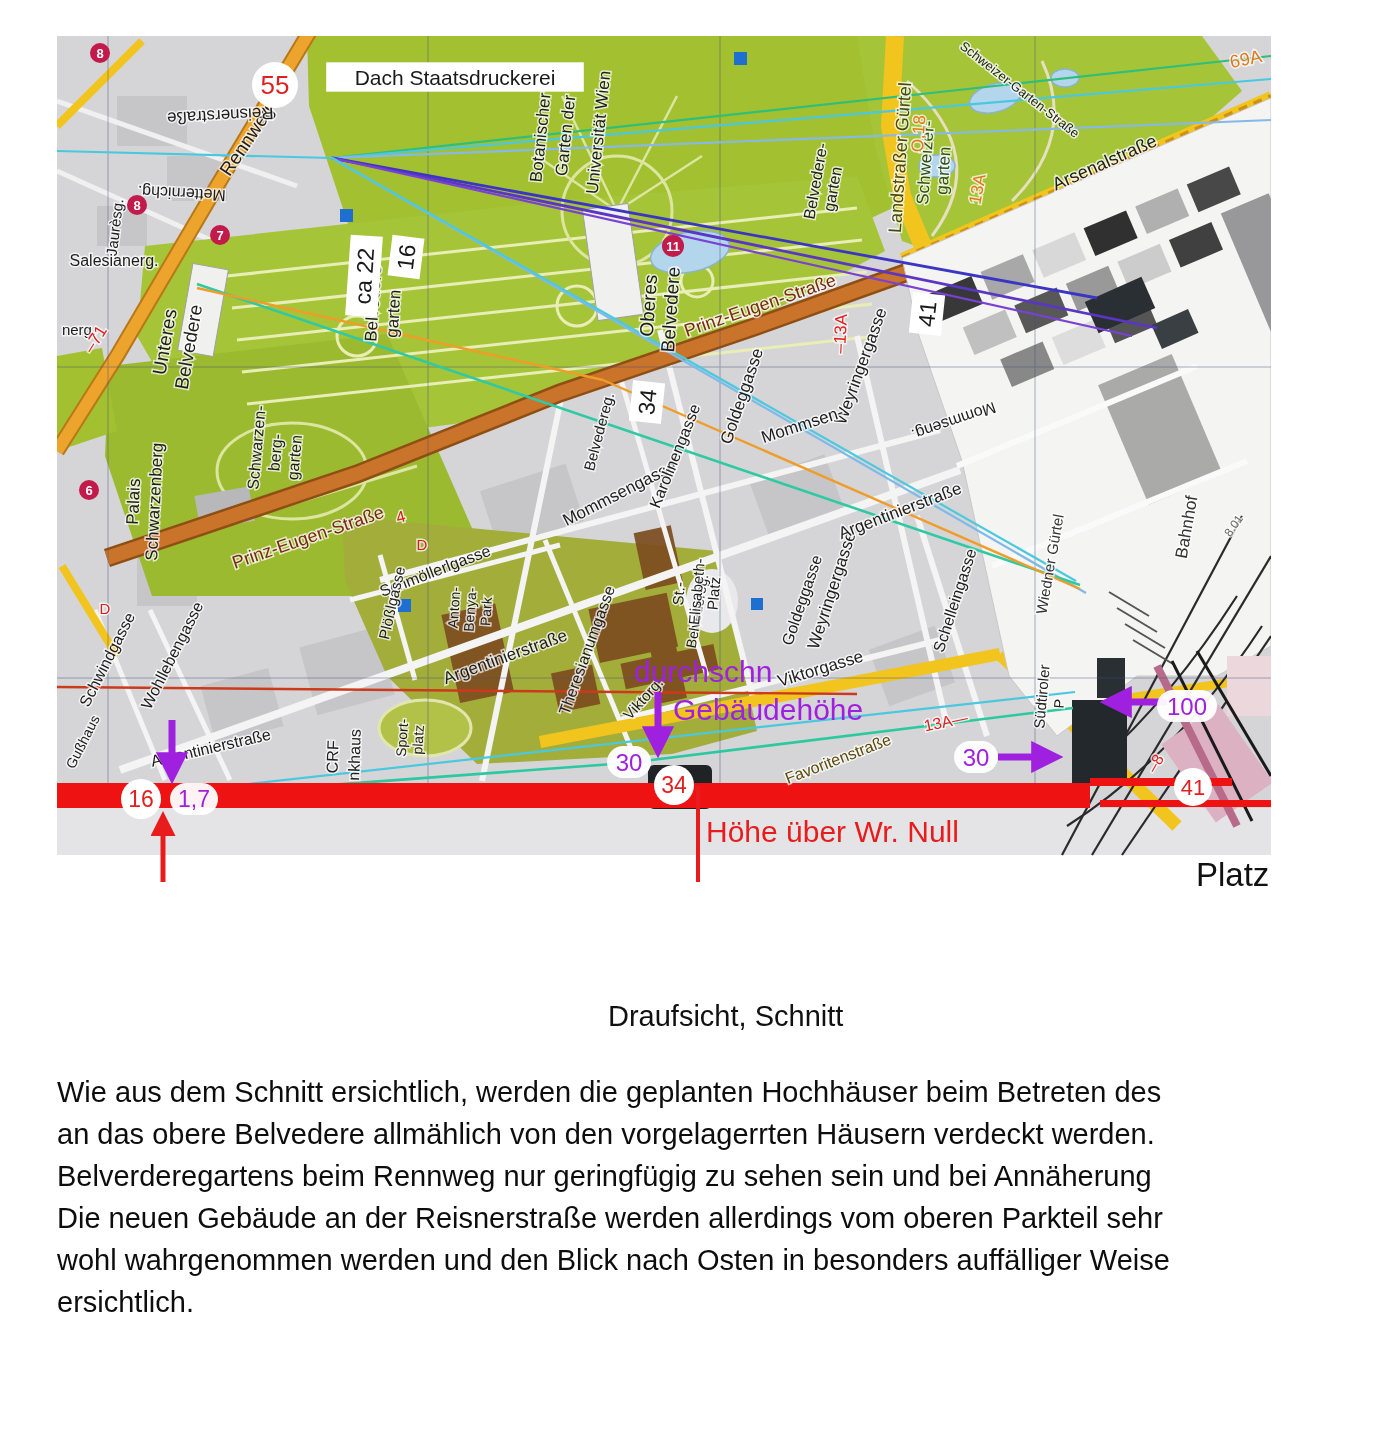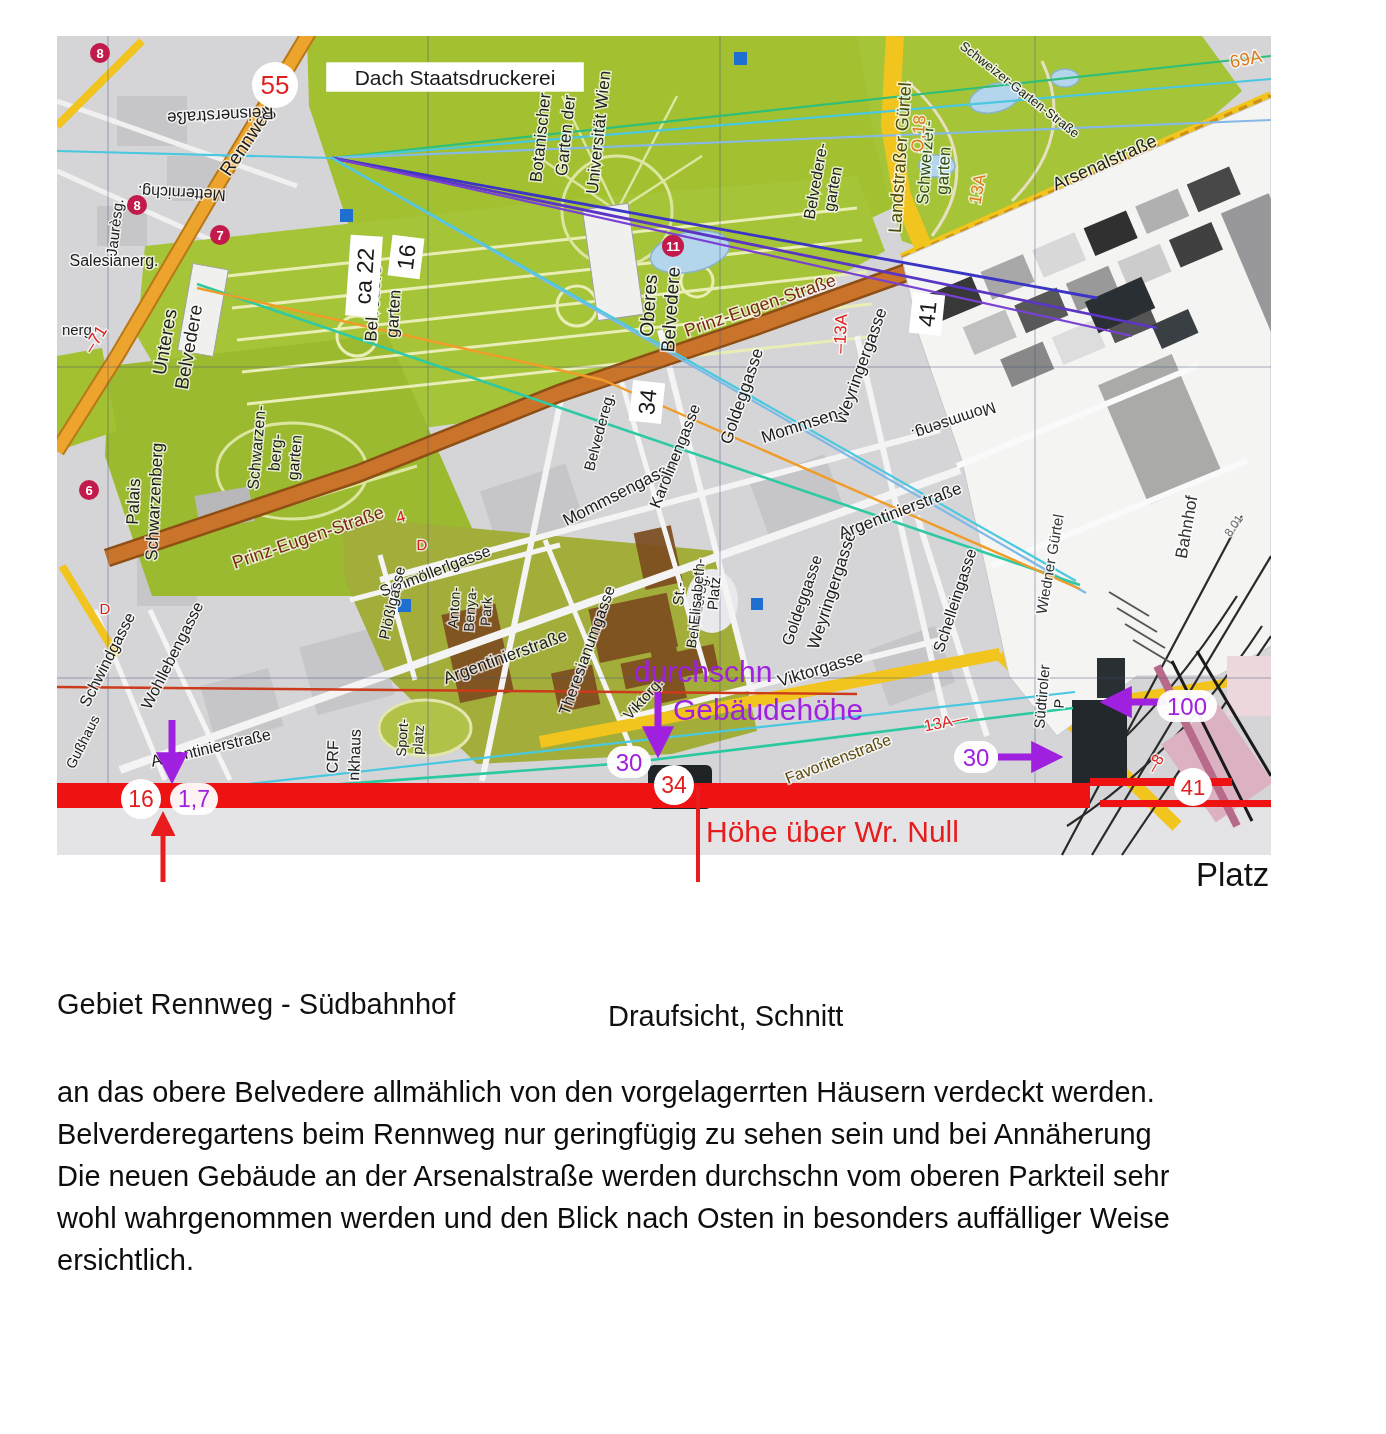--- a/index.html
+++ b/index.html
@@ -393,23 +393,23 @@
           <circle cx="616" cy="210" r="11" fill="#c21a4a"></circle>
           <text x="616" y="214.5" text-anchor="middle" font-size="13" font-weight="bold" fill="#ffffff" class="annot">11</text>
         </g>
         <text x="577" y="646" font-size="30" fill="#a020e0" class="annot">durchschn</text>
         <text x="616" y="684" font-size="30" fill="#a020e0" class="annot">Gebäudehöhe</text>
         <text x="649" y="806" font-size="30" fill="#e81c1c" class="annot">Höhe über Wr. Null</text>
       </g>
   </svg>
 
   <div class="htext" id="kupf">Platz</div>
-  <div class="htext" id="title-left">Gebiet Rennweg - Südbahnhof</div>
   <div class="htext" id="title-right">Draufsicht, Schnitt</div>
 
   <div id="paragraph">
+    <div>Wie aus dem Schnitt ersichtlich, werden die geplanten Hochhäuser beim Betreten des</div>
     <div>an das obere Belvedere allmählich von den vorgelagerrten Häusern verdeckt werden.</div>
     <div>Belverderegartens beim Rennweg nur geringfügig zu sehen sein und bei Annäherung</div>
-    <div>Die neuen Gebäude an der Arsenalstraße werden durchschn vom oberen Parkteil sehr</div>
+    <div>Die neuen Gebäude an der Reisnerstraße werden allerdings vom oberen Parkteil sehr</div>
     <div>wohl wahrgenommen werden und den Blick nach Osten in besonders auffälliger Weise</div>
     <div>ersichtlich.</div>
   </div>
 </div>
 
 </body></html>

